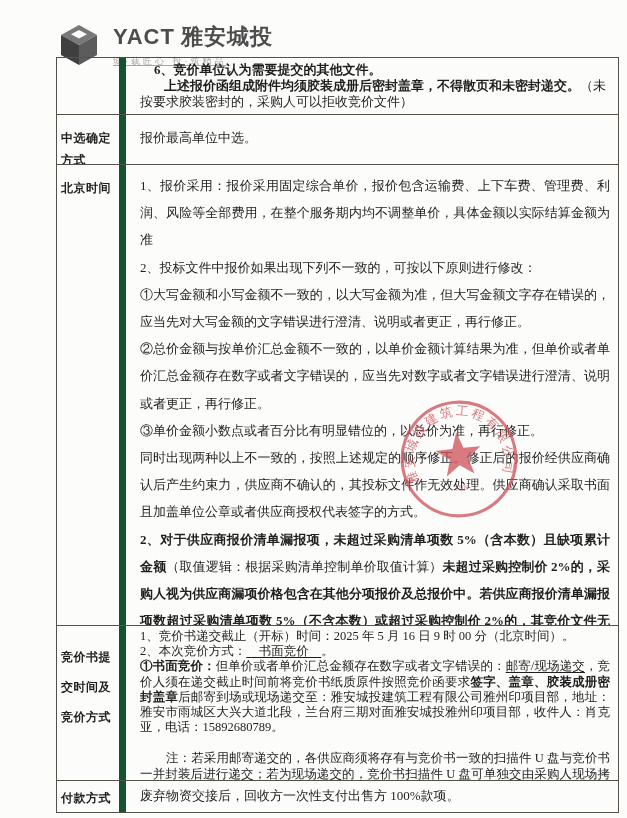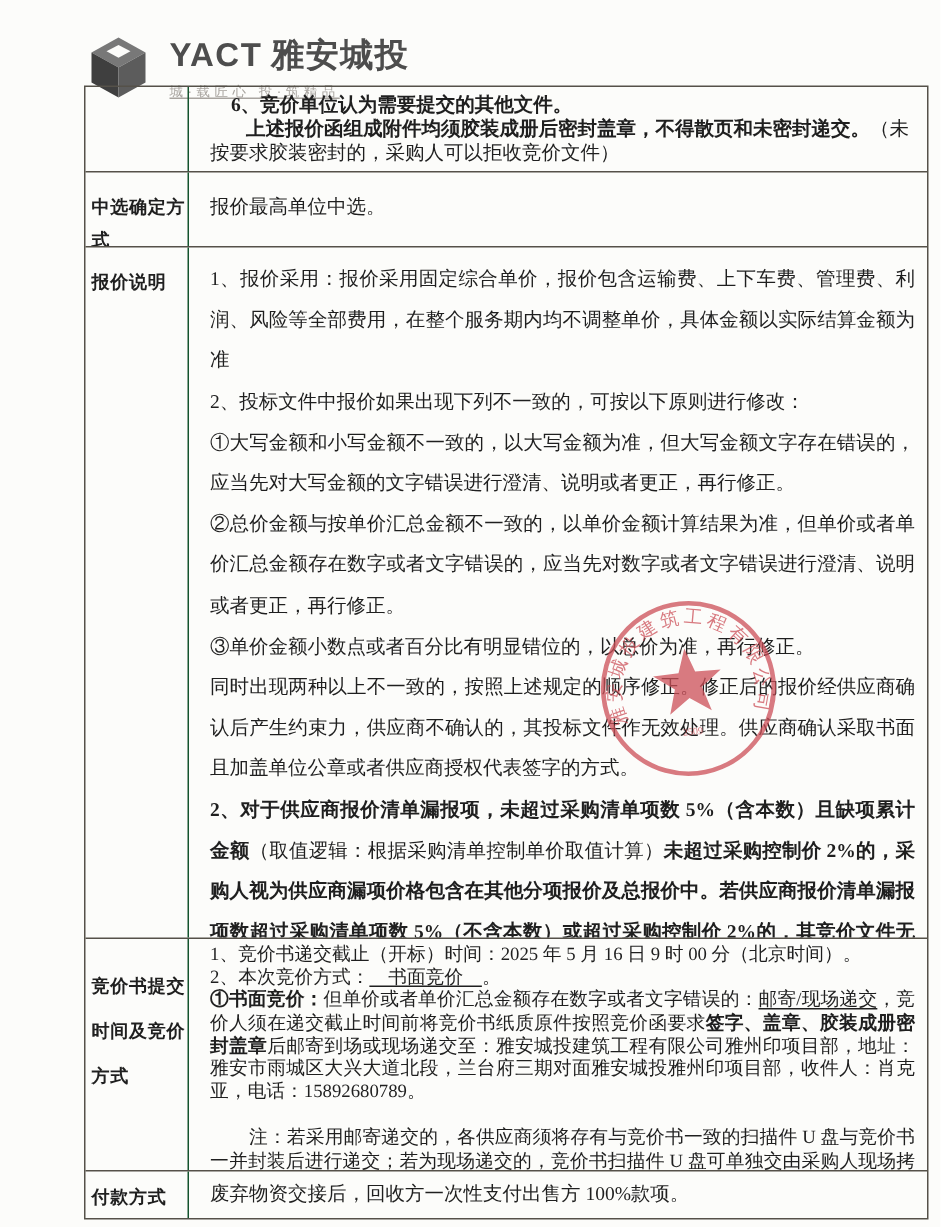--- a/index.html
+++ b/index.html
@@ -14,21 +14,21 @@
   .brand-line { font-family:"Liberation Sans","DejaVu Sans",sans-serif; font-weight:bold;
     font-size:22px; color:#4d4d4d; letter-spacing:1px; }
   .brand-line .cn { margin-left:6px; }
   .tagline { font-family:"Liberation Sans","DejaVu Sans",sans-serif; font-size:9px;
     color:#a8a49f; letter-spacing:3px; margin-top:3px;text-decoration:underline; }
   
   .tbl { position:absolute; left:56px; top:57px; width:561px; border:1px solid #555149; background:transparent; }
   .tr { display:flex; border-bottom:1px solid #555149; box-sizing:border-box; }
   .tr:last-child { border-bottom:none; }
   .td { box-sizing:border-box; overflow:hidden; }
-  .label { flex:0 0 69px; width:69px; border-right:1px solid #14532d;
+  .label { flex:0 0 69px; width:69px; border-right:7px solid #14532d;
     font-weight:bold; font-size:12px; letter-spacing:0.5px; line-height:22px;
     padding:12px 0 0 4px; }
   .content { flex:1 1 auto; padding:4px 8px 0 14px; }
   .content p { margin:0; }
   .r0 { height:57px; }
   .r1 { height:50px; }
   .r2 { height:461px; }
   .r3 { height:155px; }
   .r4 { height:31px; }
   .r0 .content { font-size:13px; line-height:15.8px; padding-top:4px; }
@@ -78,21 +78,21 @@
     </div>
 
     <div class="tr r1">
       <div class="td label">中选确定方式</div>
       <div class="td content">
         <p><span>报价最高单位中选。</span></p>
       </div>
     </div>
 
     <div class="tr r2">
-      <div class="td label">报价说明</div>
+      <div class="td label">北京时间</div>
       <div class="td content">
         <p><span>1、报价采用：报价采用固定综合单价，报价包含运输费、上下车费、管理费、利润、风险等全部费用，在整个服务期内均不调整单价，具体金额以实际结算金额为准</span></p>
         <p><span>2、投标文件中报价如果出现下列不一致的，可按以下原则进行修改：</span></p>
         <p><span>①大写金额和小写金额不一致的，以大写金额为准，但大写金额文字存在错误的，应当先对大写金额的文字错误进行澄清、说明或者更正，再行修正。</span></p>
         <p><span>②总价金额与按单价汇总金额不一致的，以单价金额计算结果为准，但单价或者单价汇总金额存在数字或者文字错误的，应当先对数字或者文字错误进行澄清、说明或者更正，再行修正。</span></p>
         <p><span>③单价金额小数点或者百分比有明显错位的，以总价为准，再行修正。</span></p>
         <p><span>同时出现两种以上不一致的，按照上述规定的顺序修正。修正后的报价经供应商确认后产生约束力，供应商不确认的，其投标文件作无效处理。供应商确认采取书面且加盖单位公章或者供应商授权代表签字的方式。</span></p>
         <p><span class="b">2、对于供应商报价清单漏报项，未超过采购清单项数 5%（含本数）且缺项累计金额</span><span>（取值逻辑：根据采购清单控制单价取值计算）</span><span class="b">未超过采购控制价 2%的，采购人视为供应商漏项价格包含在其他分项报价及总报价中。若供应商报价清单漏报项数超过采购清单项数 5%（不含本数）或超过采购控制价 2%的，其竞价文件无效。</span></p>
 
       </div>

